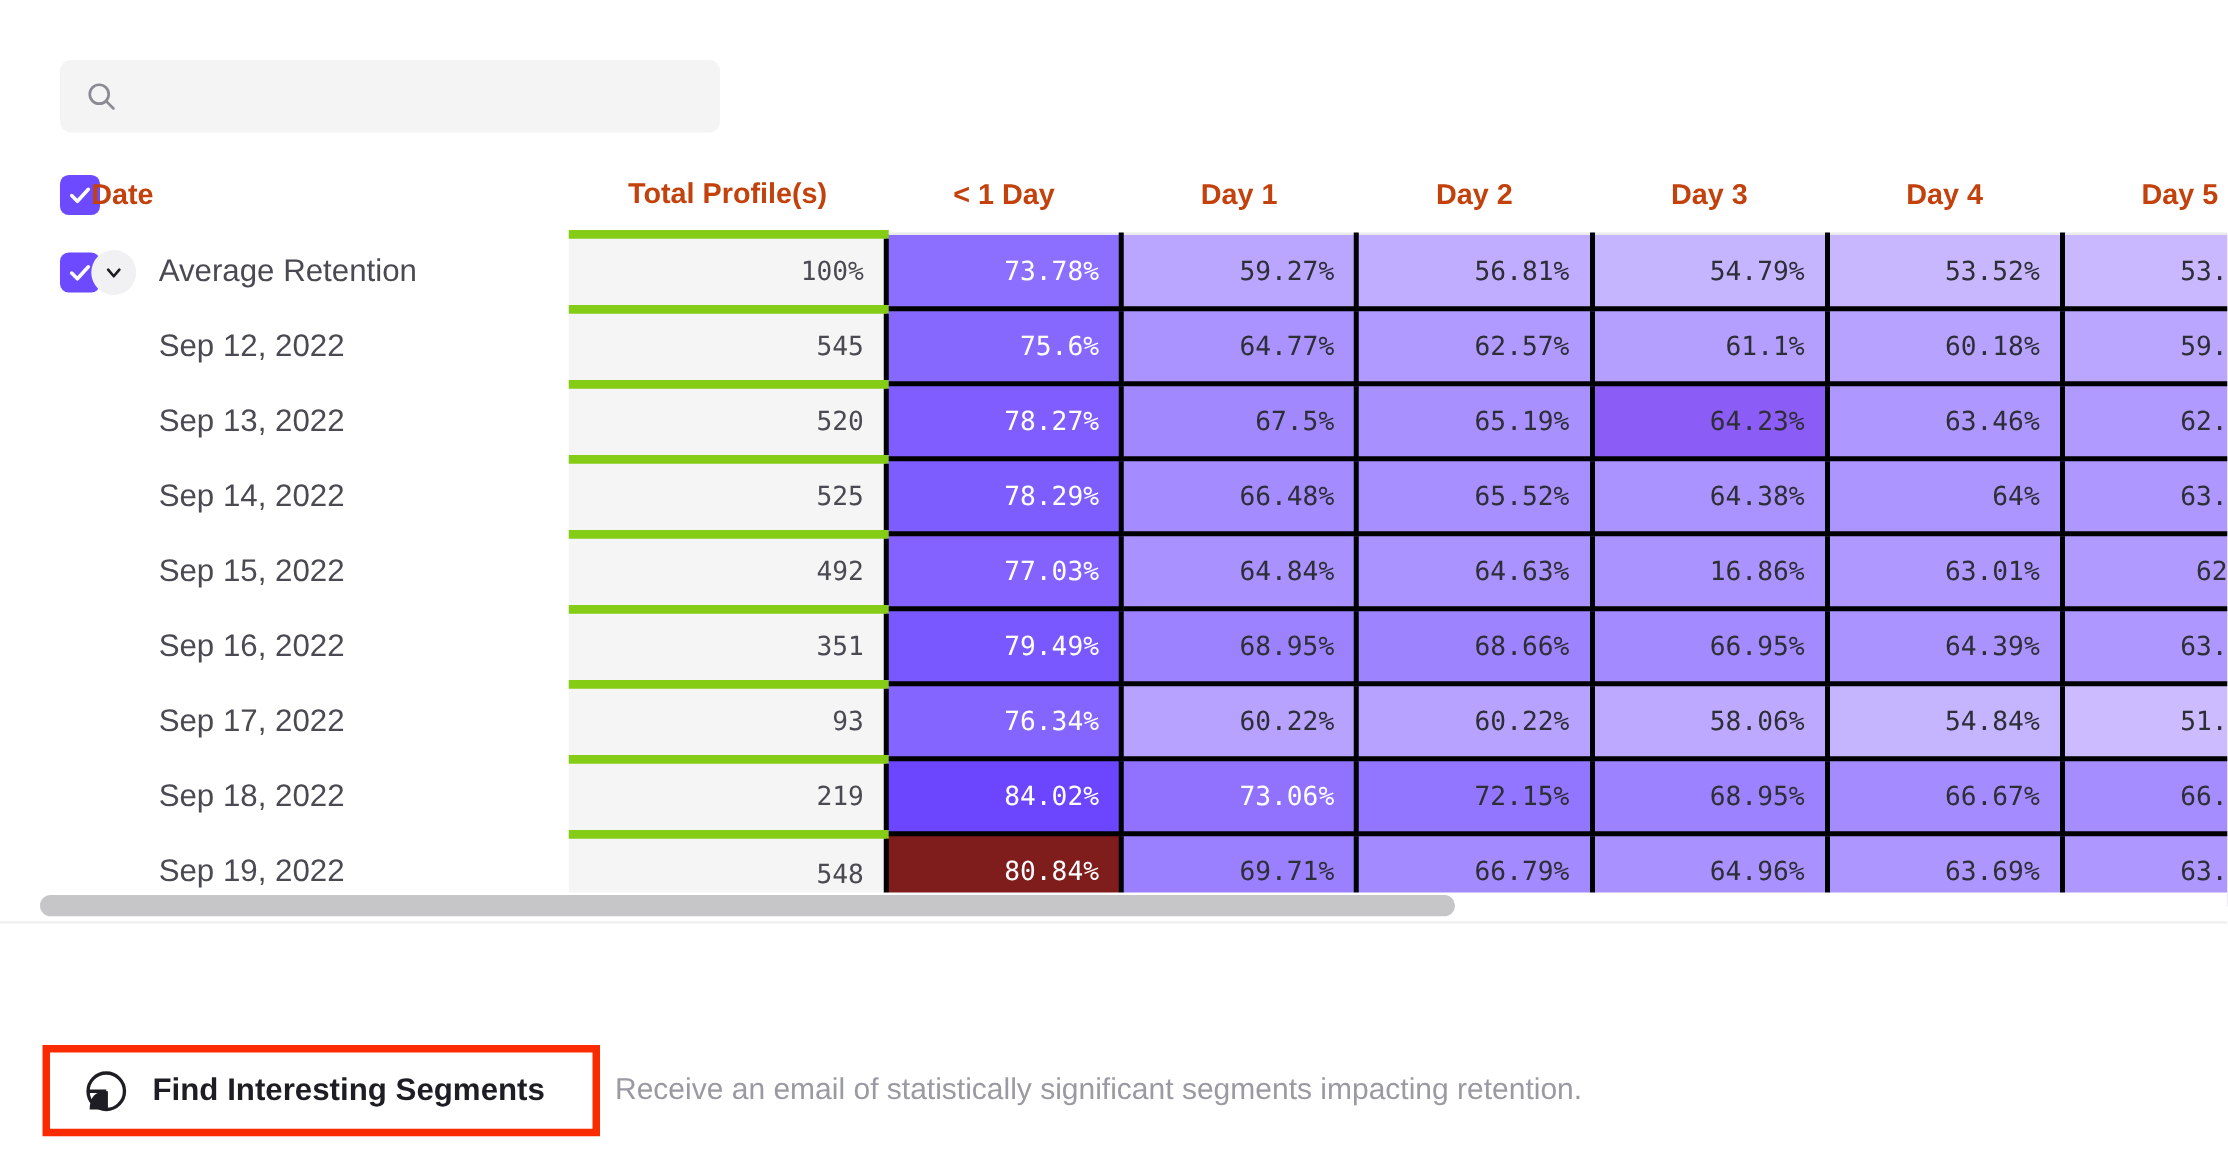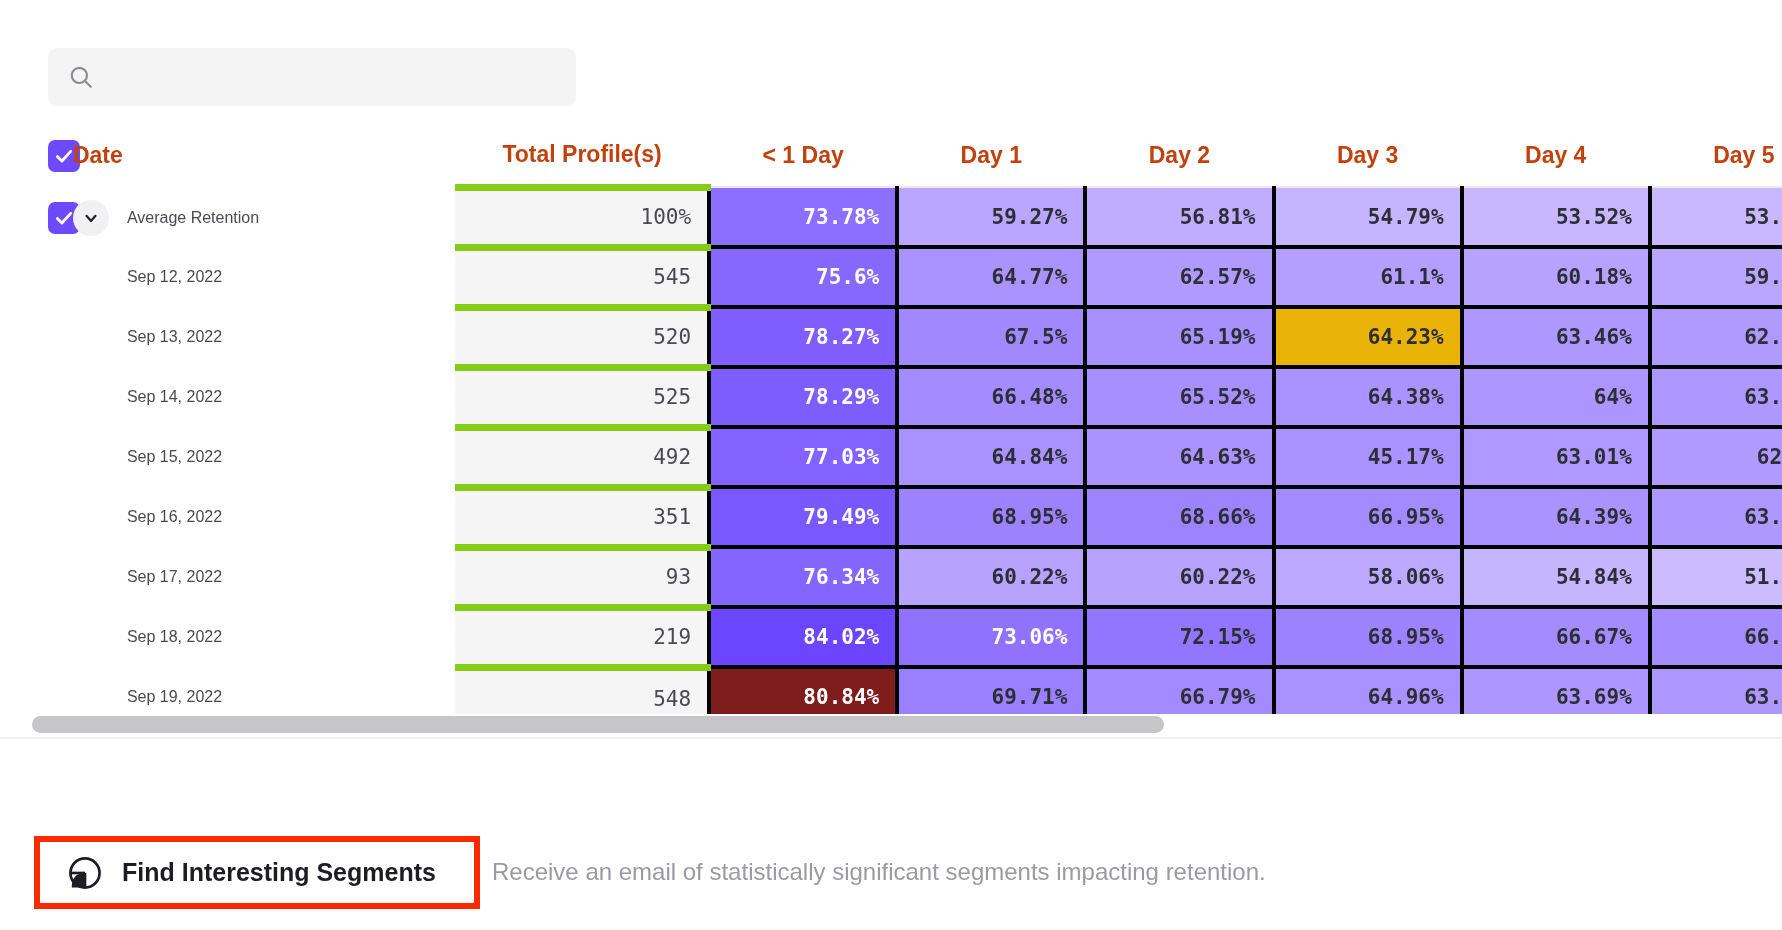--- a/index.html
+++ b/index.html
@@ -121,36 +121,35 @@
   }
   tbody tr.avg td.td-total { background: #f5f5f6; }
 
   td.cell {
     text-align: right;
     font-family: "DejaVu Sans Mono", monospace;
     font-size: 21px;
     border: 4px solid #000000;
     border-top: 1px solid #ffffff;
     color: #2e2e36;
-    font-weight: bold;
   }
   td.cell.light-text { color: #ffffff; }
 
   .chev {
     width: 36px; height: 36px;
     border-radius: 50%;
     background: #f1f1f3;
     display: inline-flex;
     align-items: center;
     justify-content: center;
     flex: 0 0 36px;
   }
   .chev svg { width: 18px; height: 18px; display: block; }
 
-  .avg-label { font-size: 16px; color: #4a4a52; }
+  .avg-label { font-size: 25px; color: #4a4a52; }
 
   
   .hscroll-track {
     position: absolute;
     left: 0;
     top: 714px;
     width: 1782px;
     height: 22px;
     background: #ffffff;
   }
@@ -304,21 +303,21 @@
             <td class="td-date">
               <div class="date-inner">
                 <span style="display: inline-block; width: 36px; flex: 0 0 36px;"></span>
                 <span class="avg-label">Sep 13, 2022</span>
               </div>
             </td>
             <td class="td-total">520</td>
             <td class="cell light-text" style="background: rgb(127, 93, 255);">78.27%</td>
             <td class="cell" style="background: rgb(161, 136, 255);">67.5%</td>
             <td class="cell" style="background: rgb(168, 144, 255);">65.19%</td>
-            <td class="cell" style="background: #eab308; margin-left: 20px;">64.23%</td>
+            <td class="cell" style="background: #8b5cf6; margin-left: 20px;">64.23%</td>
             <td class="cell" style="background: rgb(174, 151, 255);">63.46%</td>
             <td class="cell" style="background: rgb(176, 153, 255);">62.69%</td>
           </tr>
           <tr>
             <td class="td-check"></td>
             <td class="td-date">
               <div class="date-inner">
                 <span style="display: inline-block; width: 36px; flex: 0 0 36px;"></span>
                 <span class="avg-label">Sep 14, 2022</span>
               </div>
@@ -336,21 +335,21 @@
             <td class="td-date">
               <div class="date-inner">
                 <span style="display: inline-block; width: 36px; flex: 0 0 36px;"></span>
                 <span class="avg-label">Sep 15, 2022</span>
               </div>
             </td>
             <td class="td-total">492</td>
             <td class="cell light-text" style="background: rgb(131, 98, 255);">77.03%</td>
             <td class="cell" style="background: rgb(169, 146, 255);">64.84%</td>
             <td class="cell" style="background: rgb(170, 146, 255);">64.63%</td>
-            <td class="cell" style="background: rgb(171, 147, 255);">45.17%</td>
+            <td class="cell" style="background: rgb(171, 147, 255);">16.86%</td>
             <td class="cell" style="background: rgb(175, 152, 255);">63.01%</td>
             <td class="cell" style="background: rgb(176, 154, 255);">62.6%</td>
           </tr>
           <tr>
             <td class="td-check"></td>
             <td class="td-date">
               <div class="date-inner">
                 <span style="display: inline-block; width: 36px; flex: 0 0 36px;"></span>
                 <span class="avg-label">Sep 16, 2022</span>
               </div>

